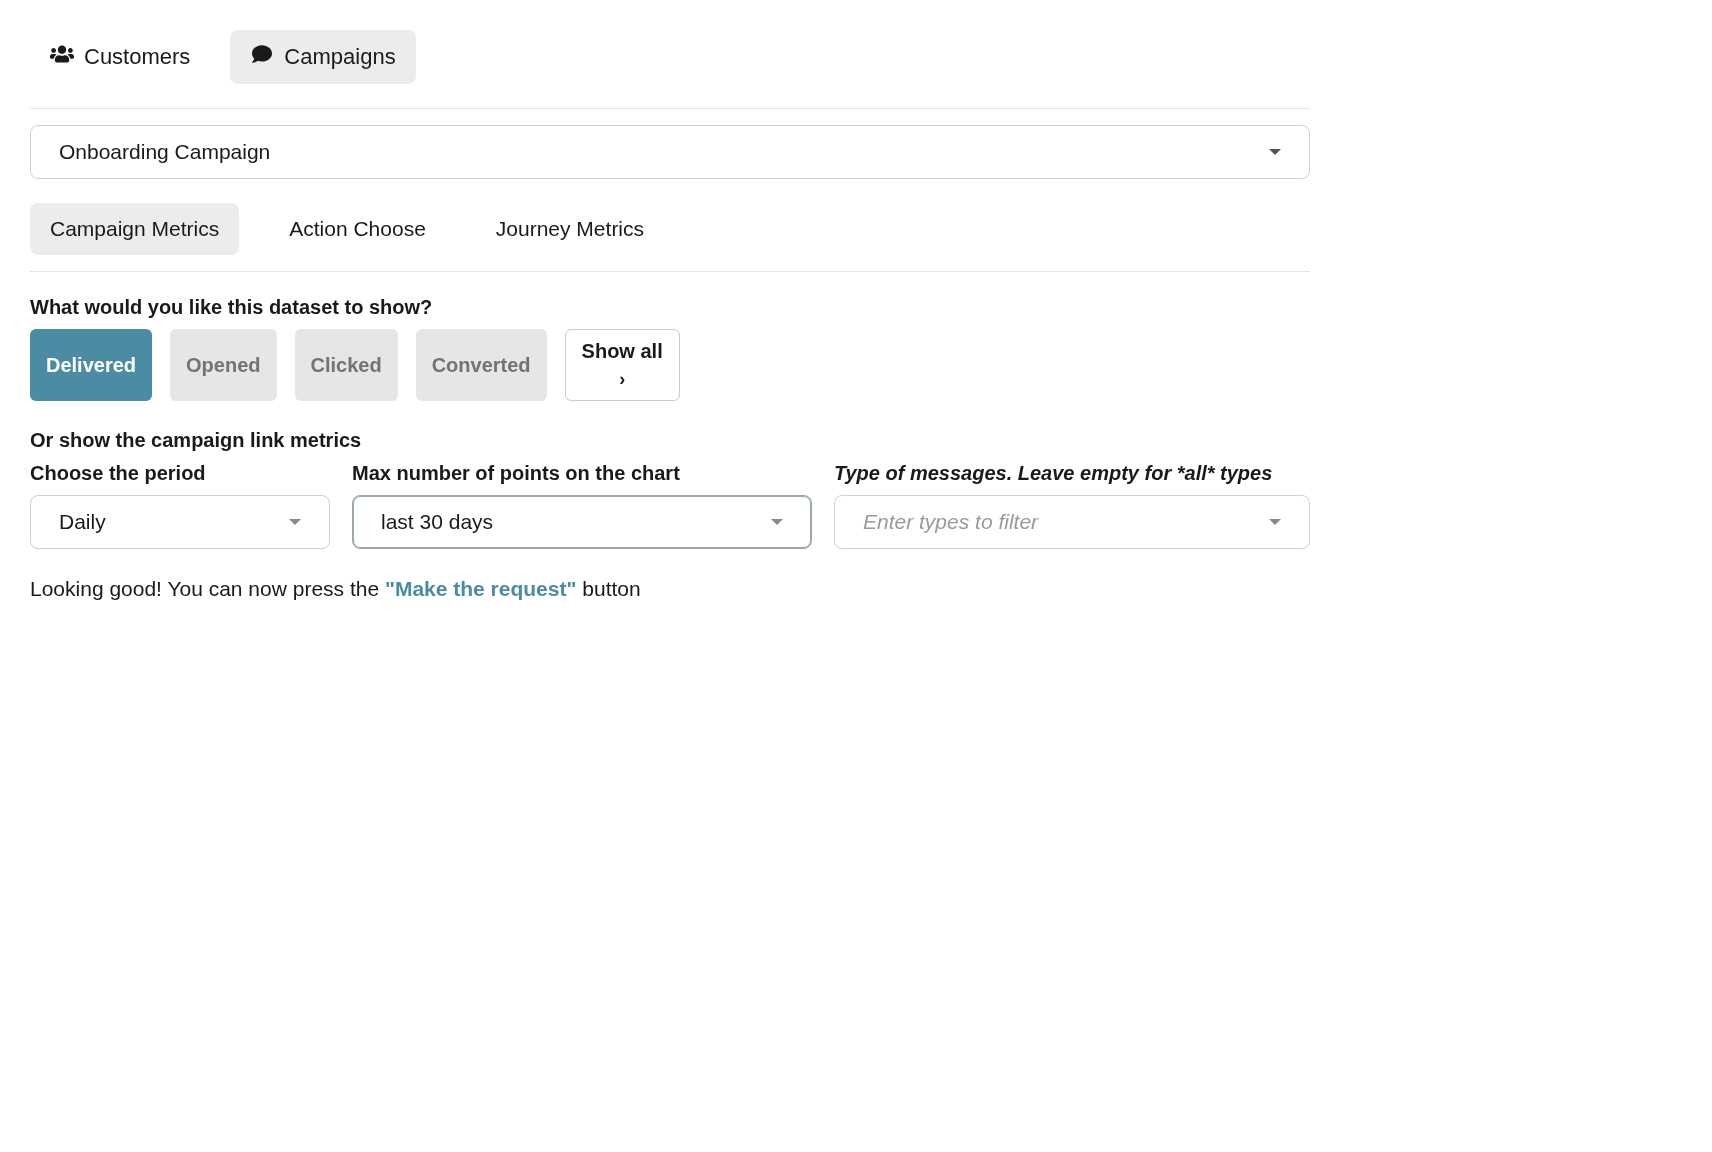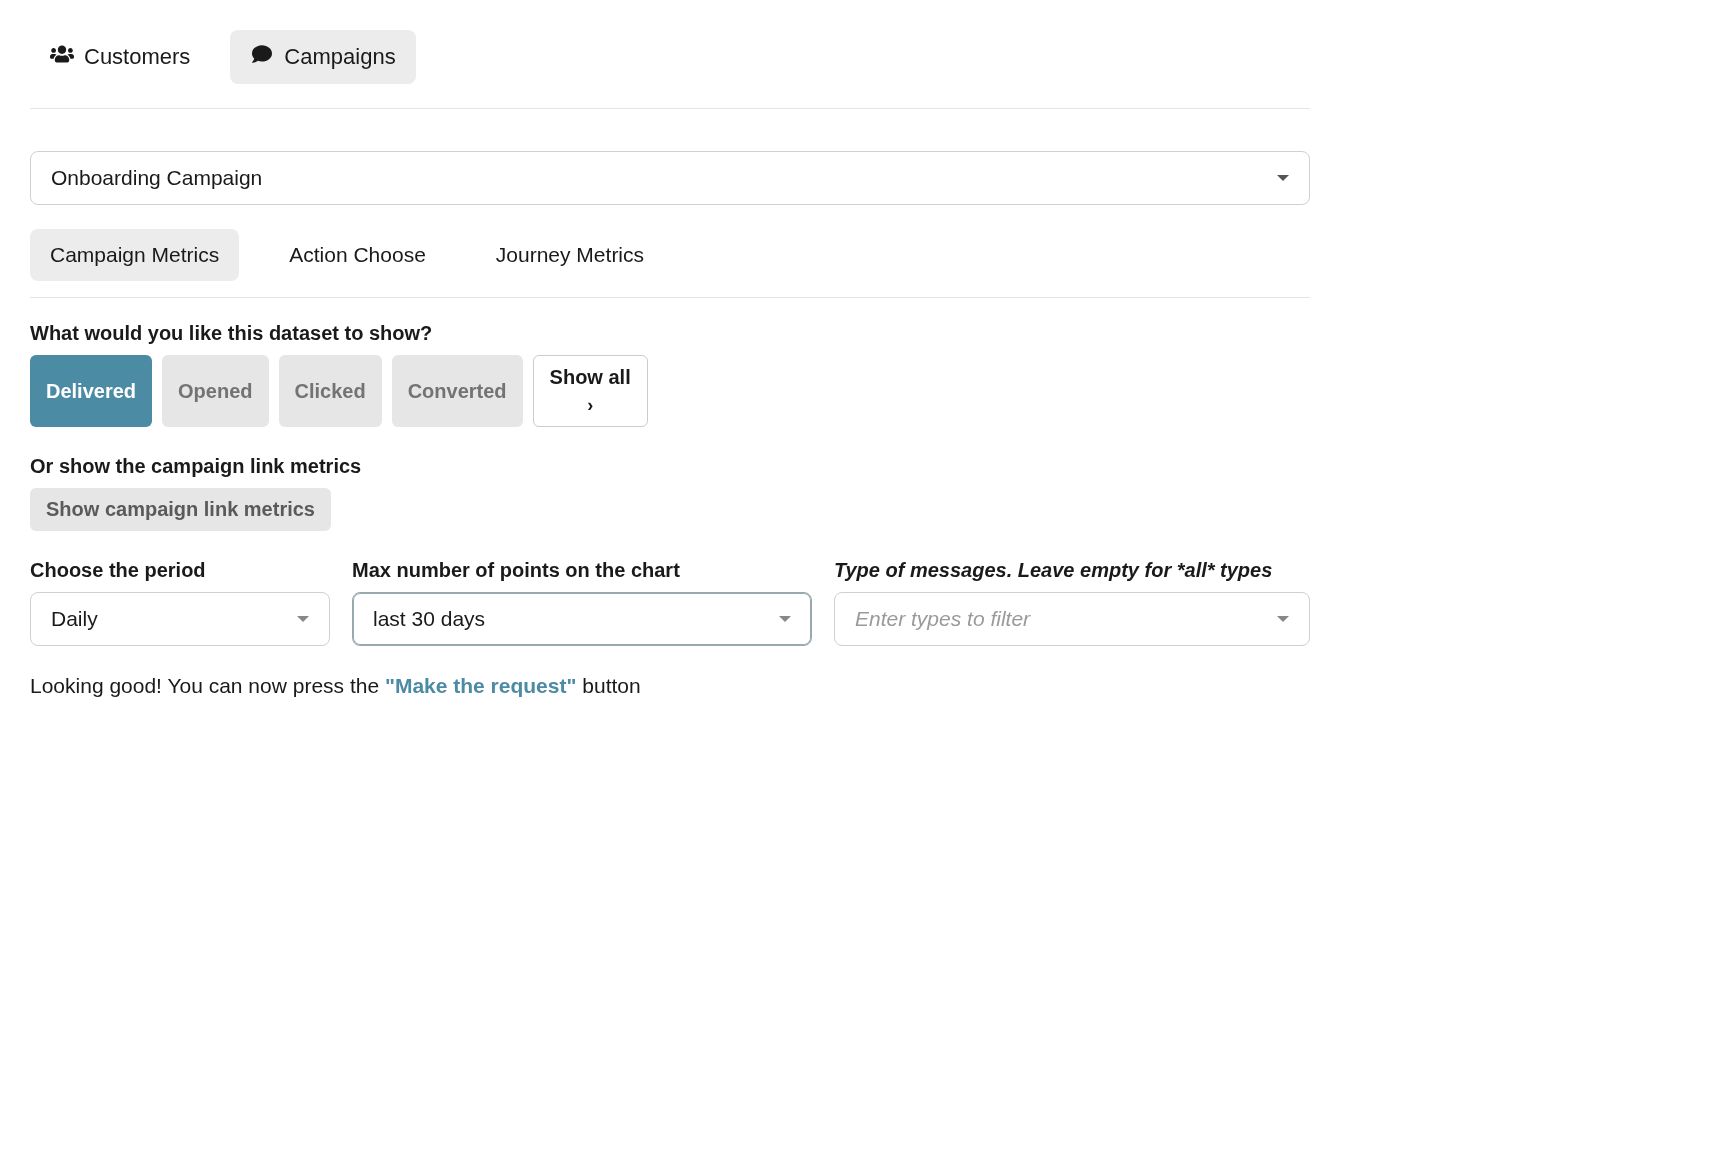--- a/index.html
+++ b/index.html
@@ -15,21 +15,21 @@
     }
     .container {
       max-width: 1280px;
     }
     
     .top-tabs {
       display: flex;
       gap: 20px;
       padding-bottom: 24px;
       border-bottom: 1px solid #e5e5e5;
-      margin-bottom: 42px;
+      margin-bottom: 16px;
     }
     .top-tab {
       display: flex;
       align-items: center;
       gap: 10px;
       padding: 14px 20px;
       border-radius: 8px;
       font-size: 22px;
       cursor: pointer;
       color: #1a1a1a;
@@ -49,21 +49,21 @@
       color: #1a1a1a;
     }
     
     .select {
       display: flex;
       align-items: center;
       justify-content: space-between;
       width: 100%;
       border: 1px solid #d0d0d0;
       border-radius: 8px;
-      padding: 14px 20px;
+      padding: 14px 28px;
       font-size: 21px;
       cursor: pointer;
       background: #fff;
     }
     .select.focused {
       border-color: #9aa8b0;
       box-shadow: 0 0 0 1px #9aa8b0 inset;
     }
     .caret-down {
       width: 0;
@@ -92,21 +92,21 @@
       border-radius: 8px;
       font-size: 21px;
       cursor: pointer;
     }
     .metrics-tab.active {
       background: #ececec;
     }
     
     .pill-row {
       display: flex;
-      gap: 10px;
+      gap: 18px;
       flex-wrap: wrap;
       margin-bottom: 28px;
     }
     .pill {
       padding: 10px 16px;
       border-radius: 6px;
       font-size: 20px;
       font-weight: 600;
       cursor: pointer;
       border: none;
@@ -205,23 +205,20 @@
     <button class="pill">Opened</button>
     <button class="pill">Clicked</button>
     <button class="pill">Converted</button>
     <button class="pill outline">
       <span>Show all</span>
       <span class="chevron-right">›</span>
     </button>
   </div>
 
   <div class="section-label">Or show the campaign link metrics</div>
-  <div class="pill-row">
-    <button class="pill secondary">Show campaign link metrics</button>
-  </div>
 
   <div class="controls-row">
     <div class="control-col small">
       <div class="section-label">Choose the period</div>
       <div class="select">
         <span>Daily</span>
         <span class="caret-down light"></span>
       </div>
     </div>
     <div class="control-col med">

